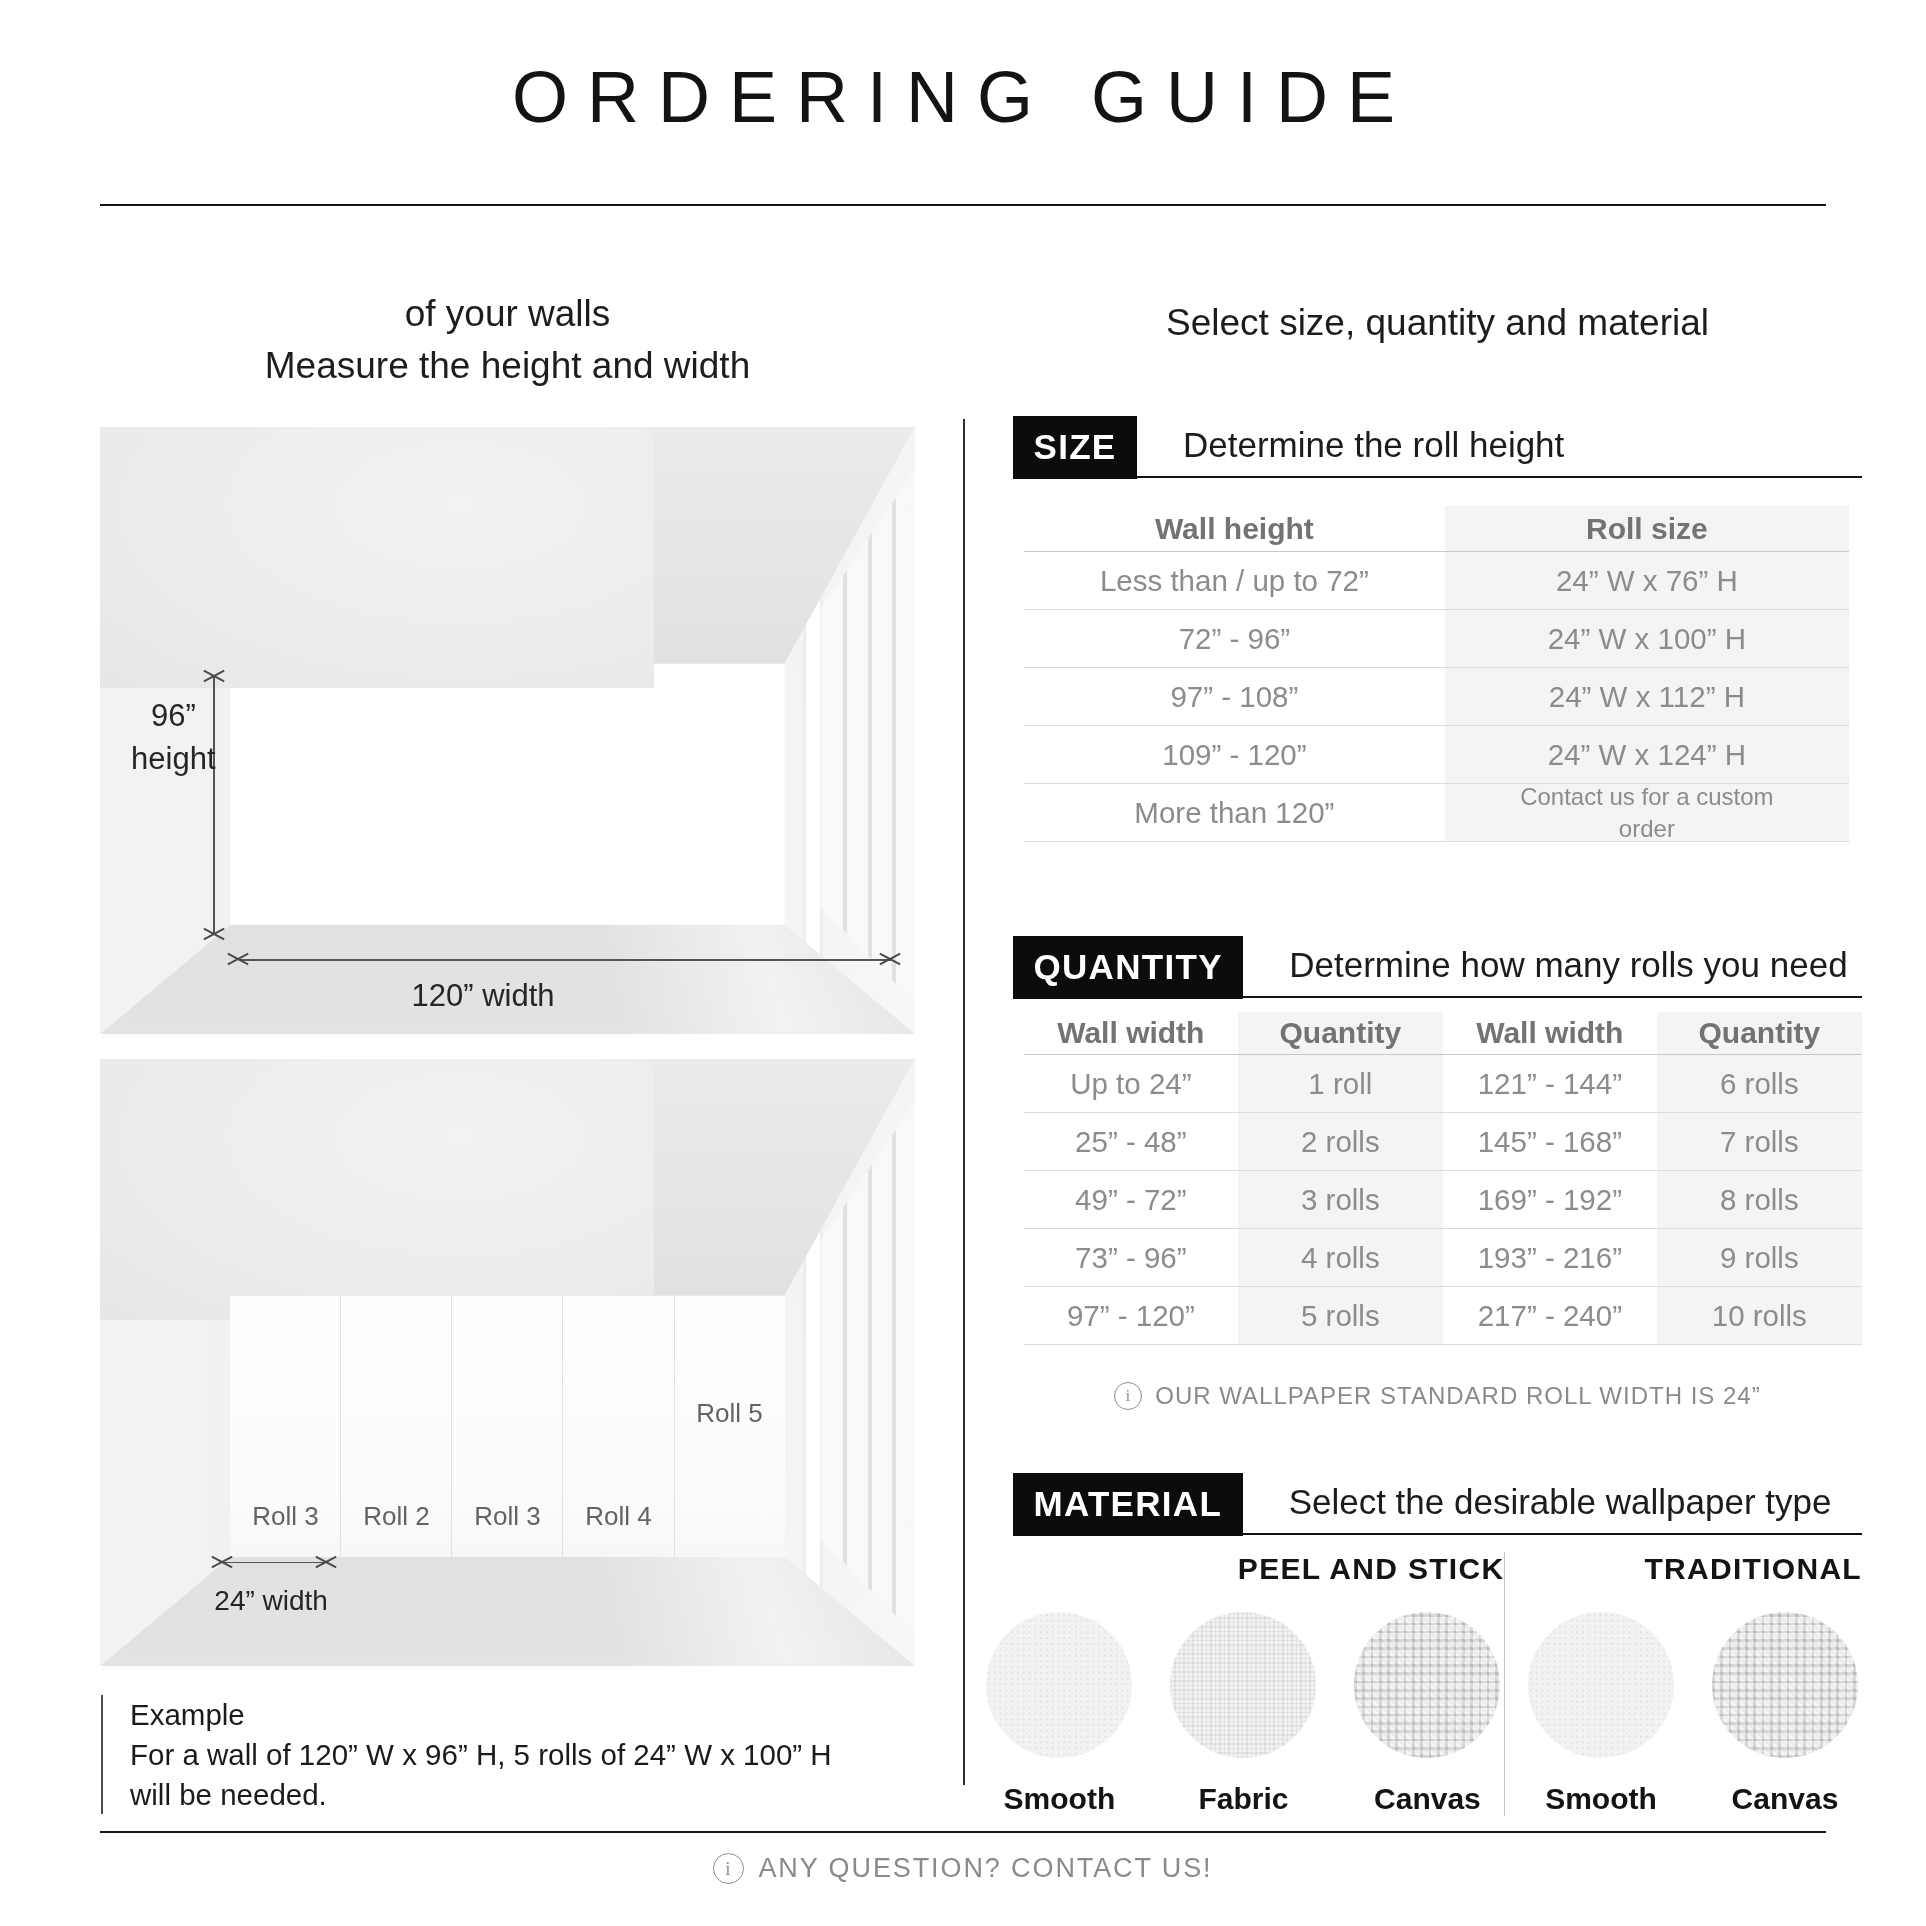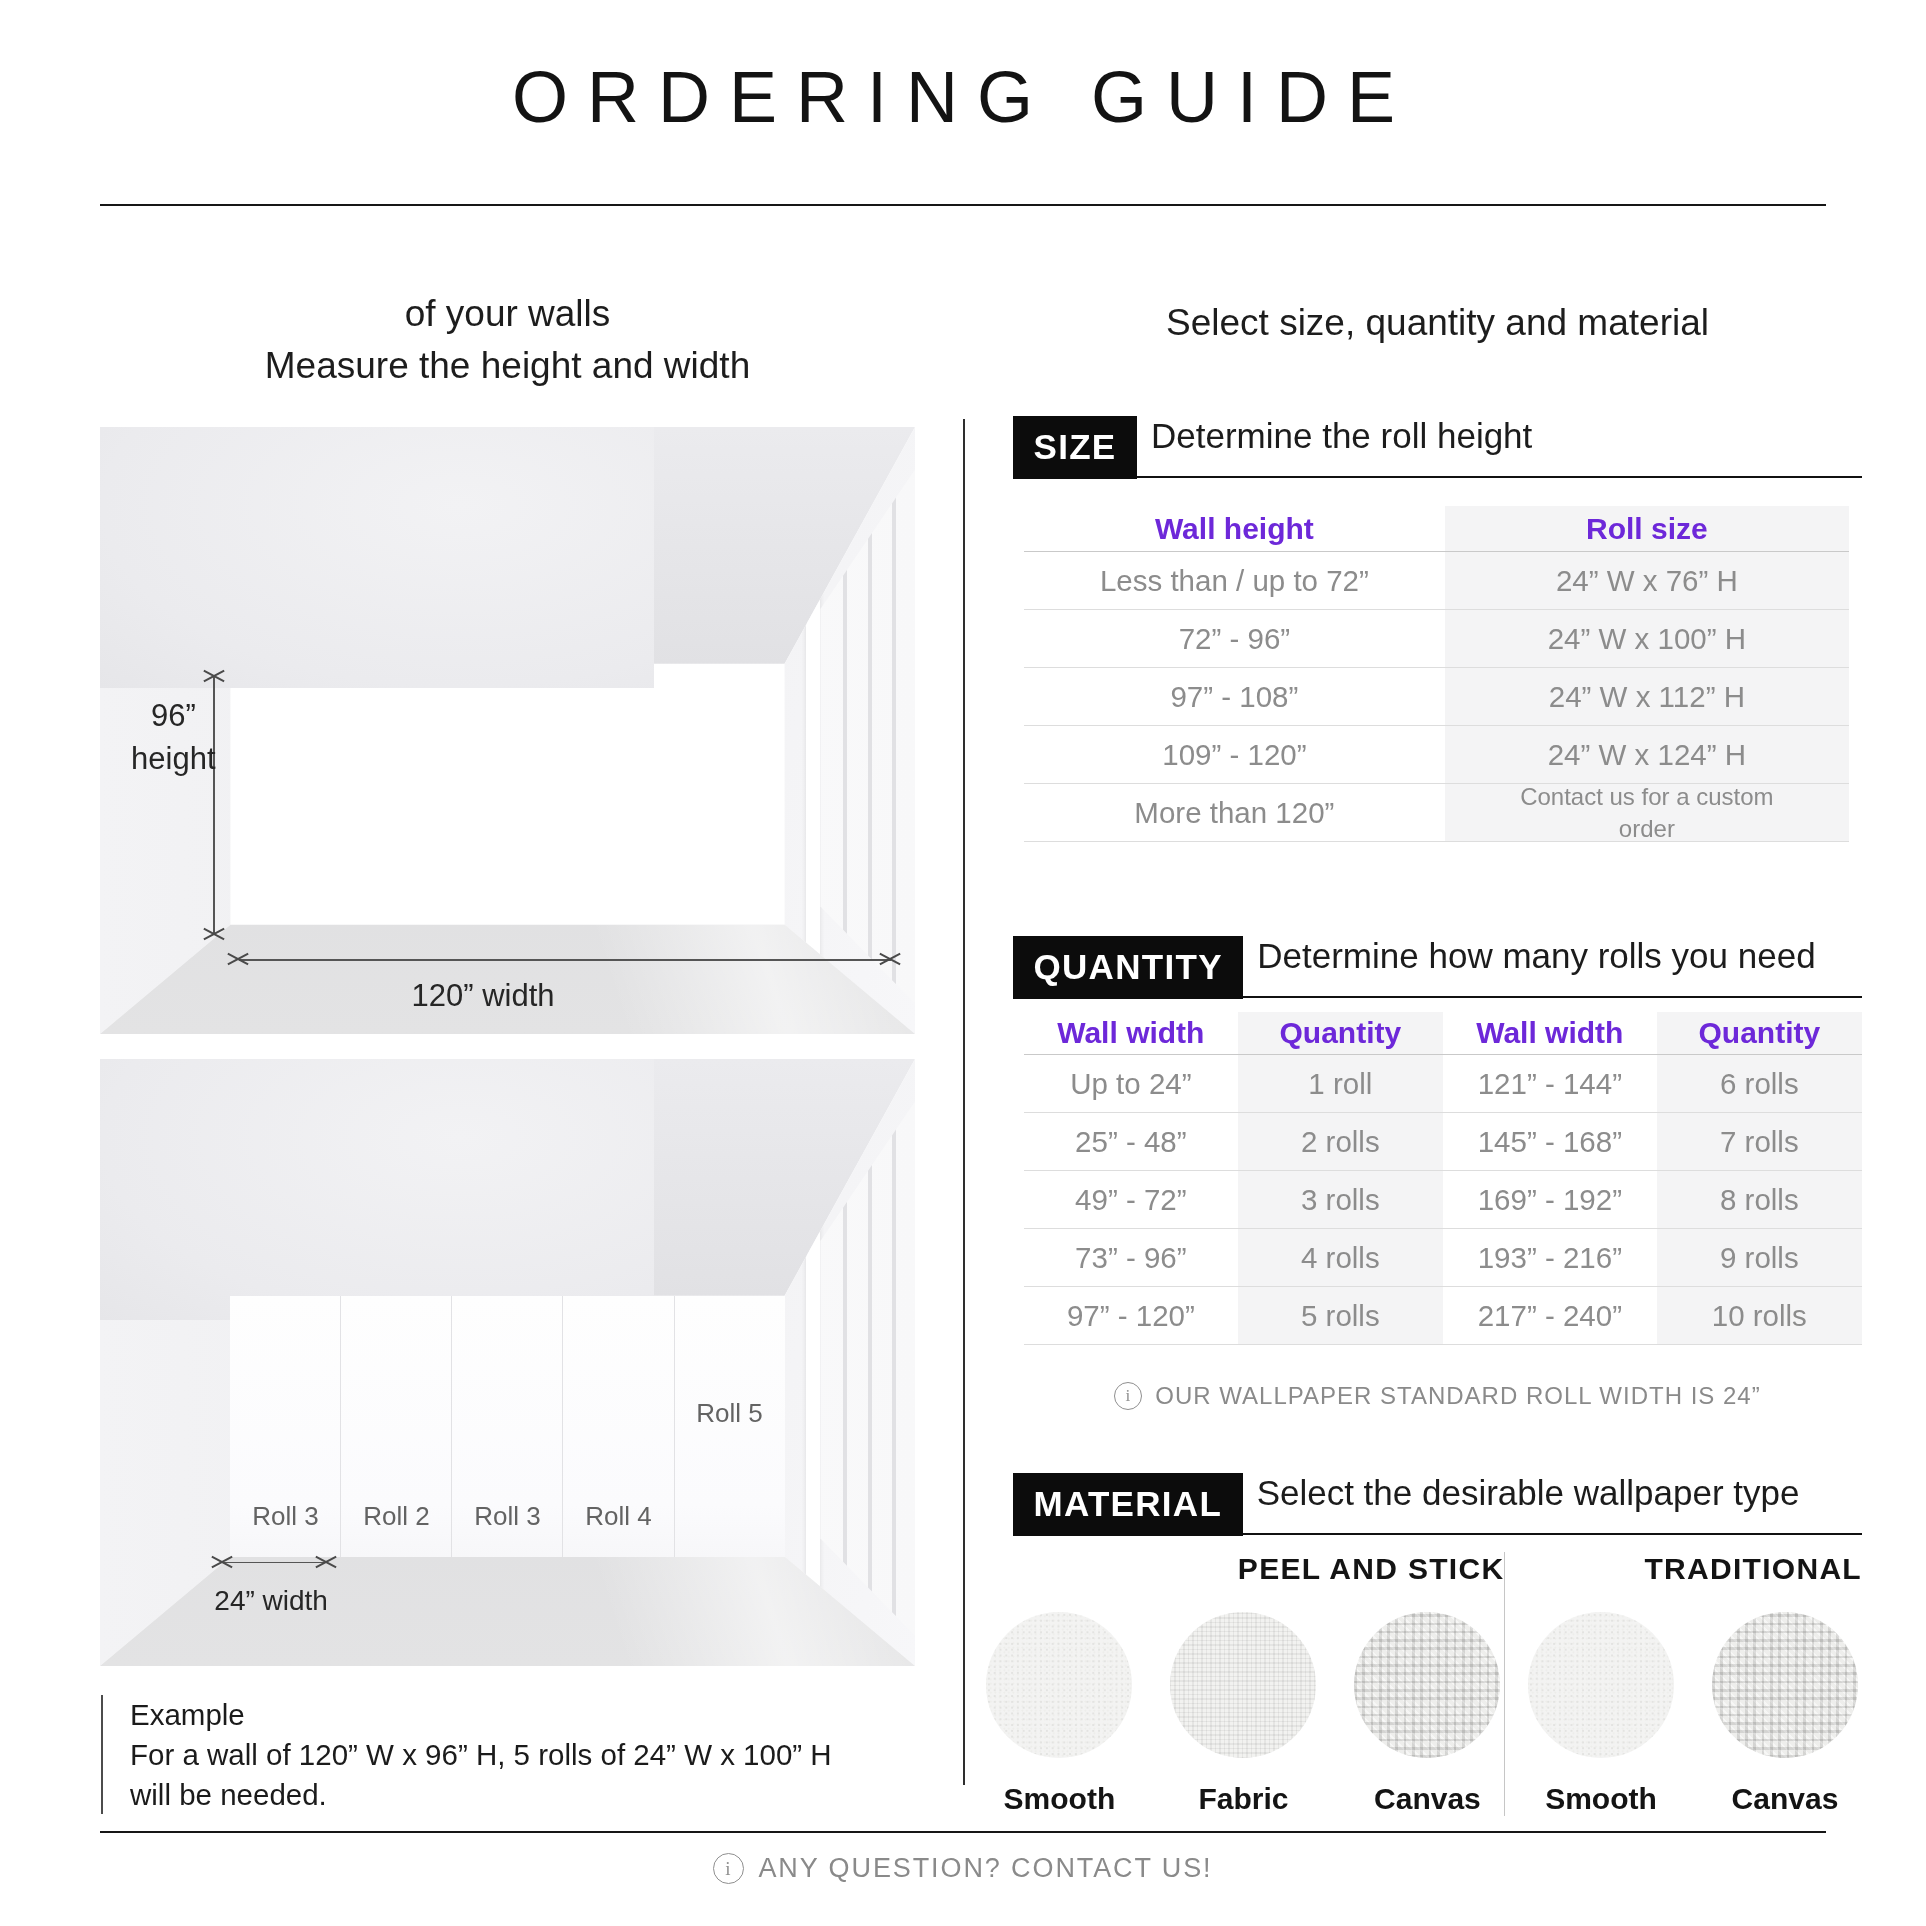--- a/index.html
+++ b/index.html
@@ -76,26 +76,26 @@
 
   
   .example{position:absolute;left:101px;top:1695px;padding-left:27px;border-left:2.6px solid #4c4c4c;
     font-size:29.5px;line-height:1.35;color:#1b1b1b;}
 
   
   .sec-head{position:absolute;left:1013px;width:849px;height:60px;display:flex;align-items:flex-end;
     border-bottom:2.6px solid #111;}
   .badge{background:#0c0c0c;color:#fff;font-size:35px;font-weight:600;letter-spacing:1.3px;
     padding:0 20.5px;height:63px;display:flex;align-items:center;margin-bottom:-2.6px;}
-  .sec-sub{margin-left:14px;font-size:35px;color:#1c1c1c;padding-bottom:20px;white-space:nowrap;}
+  .sec-sub{margin-left:46px;font-size:35px;color:#1c1c1c;padding-bottom:11px;white-space:nowrap;}
   #size-head{top:416px;} #qty-head{top:936px;} #mat-head{top:1473px;}
 
   .dtable{position:absolute;font-size:29.5px;color:#8c8c8c;}
   .trow{display:flex;align-items:stretch;border-bottom:1.3px solid #dddddd;}
-  .trow.thead{font-weight:600;color:#6d28d9;font-size:30px;border-bottom:1.3px solid #c9c9c9;}
+  .trow.thead{font-weight:600;color:#737373;font-size:30px;border-bottom:1.3px solid #c9c9c9;}
   .cell{display:flex;align-items:center;justify-content:center;text-align:center;}
   .shade{background:#f4f4f5;}
 
   #size-table{left:1024px;top:506px;width:825px;}
   #size-table .thead{height:45px;}
   #size-table .trow:not(.thead){height:57px;}
   #size-table .c1{width:51%;} #size-table .c2{width:49%;}
   #size-table .small-cell{font-size:24px;line-height:1.3;}
   #size-table .small-cell span{display:block;width:276px;}
 

